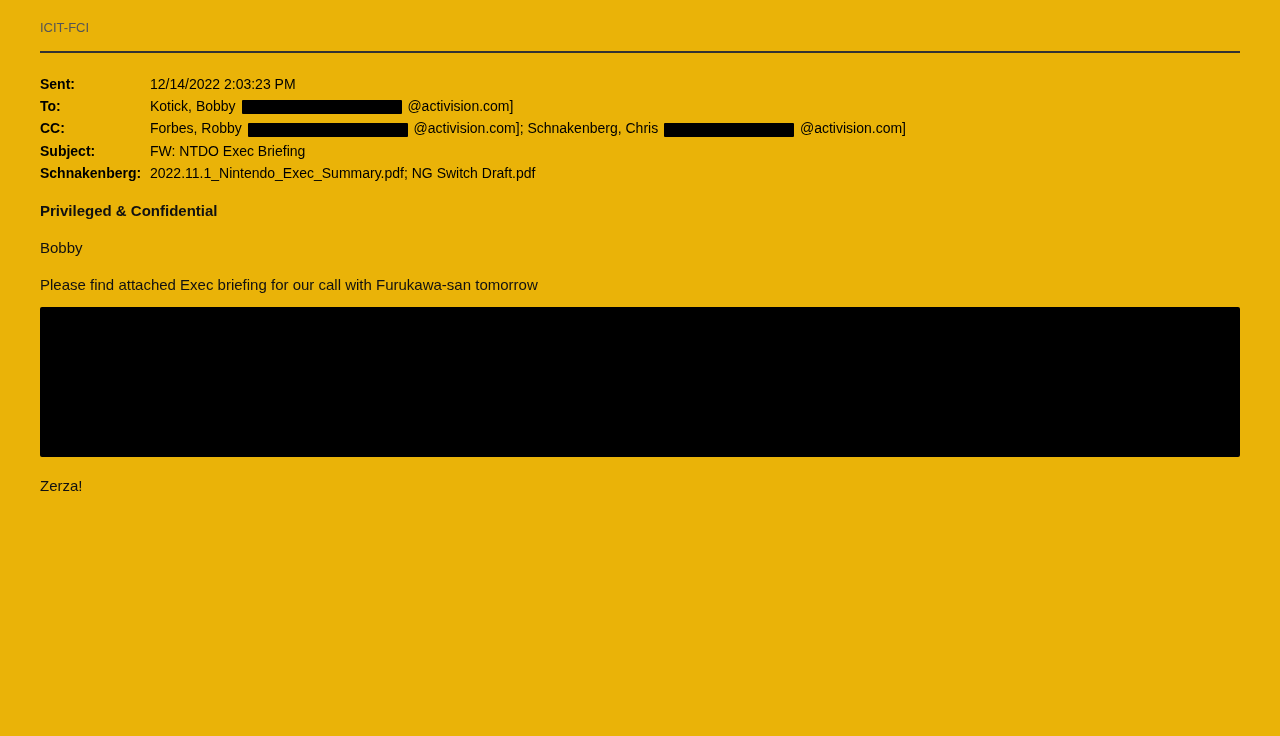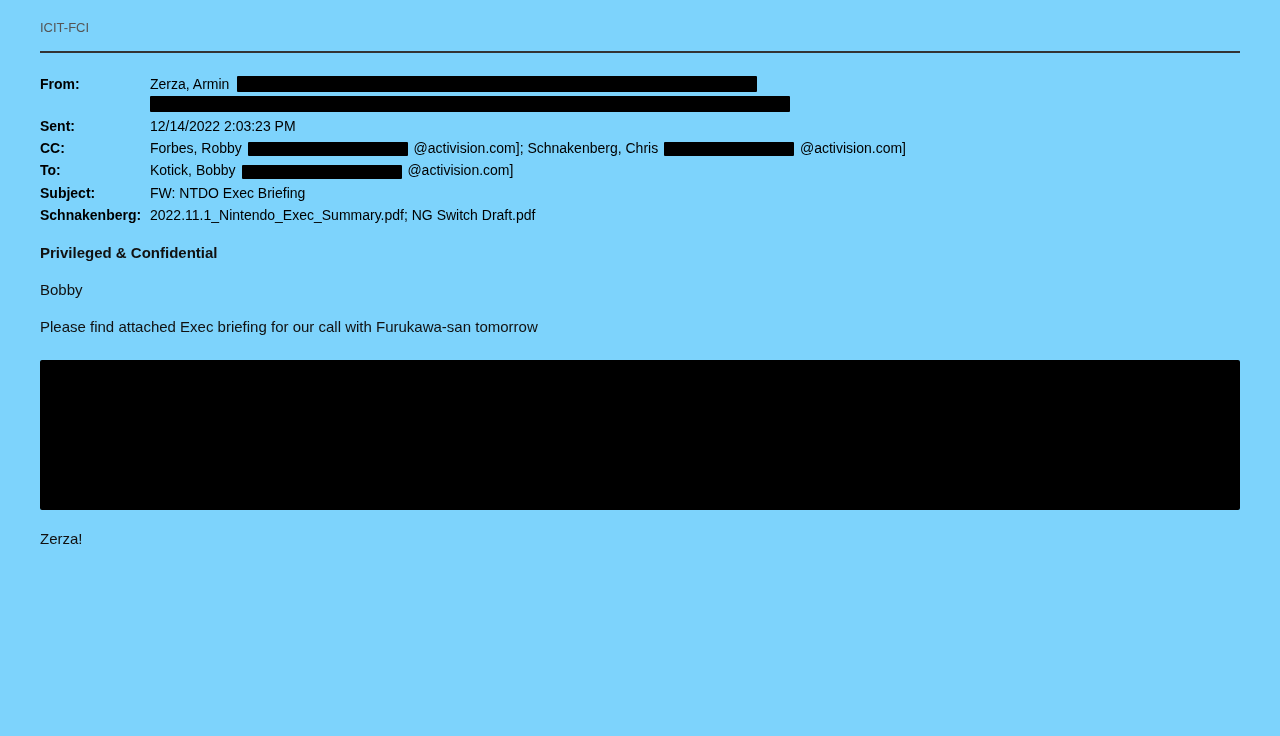--- a/index.html
+++ b/index.html
@@ -12,21 +12,21 @@
       background-color: #f0f0f0;
       font-family: Arial, sans-serif;
       display: flex;
       justify-content: center;
       align-items: flex-start;
       min-height: 736px;
       padding: 0;
     }
 
     .page-container {
-      background-color: #7dd3fc;
+      background-color: #eab308;
       width: 1280px;
       min-height: 736px;
       padding: 20px 40px 40px 40px;
       position: relative;
     }
 
     .header-label {
       font-size: 13px;
       color: #555;
       margin-bottom: 16px;
@@ -97,21 +97,21 @@
 
     .salutation {
       font-size: 15px;
       color: #111;
       margin-bottom: 20px;
     }
 
     .body-text {
       font-size: 15px;
       color: #111;
-      margin-bottom: 25px;
+      margin-bottom: 14px;
     }
 
     .redacted-image-block {
       width: 1200px;
       max-width: 100%;
       height: 150px;
       background-color: #000;
       margin-bottom: 20px;
       border-radius: 2px;
     }
@@ -150,62 +150,48 @@
 
 <div class="page-container">
 
   <div class="header-label">ICIT-FCI</div>
 
   <div class="divider-line"></div>
 
   <table class="email-meta-table">
     <tbody>
 
-      <tr>
-        <td class="label-cell">From:</td>
-        <td>
-          <div class="from-line">
-            <div class="from-row1">
-              <span>Zerza, Armin</span>
-              <span class="redacted-block medium"></span>
-            </div>
-            <div class="from-row2">
-              <span class="redacted-block long"></span>
-            </div>
-          </div>
-        </td>
-      </tr>
 
       <tr>
         <td class="label-cell">Sent:</td>
         <td>12/14/2022 2:03:23 PM</td>
+      </tr>
+
+      <tr>
+        <td class="label-cell">To:</td>
+        <td>
+          <span>Kotick, Bobby</span>
+          <span class="redacted-block email-part" style="margin: 0 2px;"></span>
+          <span>@activision.com]</span>
+        </td>
       </tr>
 
       <tr>
         <td class="label-cell">CC:</td>
         <td>
           <span>Forbes, Robby</span>
           <span class="redacted-block email-part" style="margin: 0 2px;"></span>
           <span>@activision.com];</span>
           <span>Schnakenberg, Chris</span>
           <span class="redacted-block email-part-sm" style="margin: 0 2px;"></span>
           <span>@activision.com]</span>
         </td>
       </tr>
 
       <tr>
-        <td class="label-cell">To:</td>
-        <td>
-          <span>Kotick, Bobby</span>
-          <span class="redacted-block email-part" style="margin: 0 2px;"></span>
-          <span>@activision.com]</span>
-        </td>
-      </tr>
-
-      <tr>
         <td class="label-cell">Subject:</td>
         <td>FW: NTDO Exec Briefing</td>
       </tr>
 
       <tr>
         <td class="label-cell">Schnakenberg:</td>
         <td>2022.11.1_Nintendo_Exec_Summary.pdf; NG Switch Draft.pdf</td>
       </tr>
     </tbody>
   </table>

